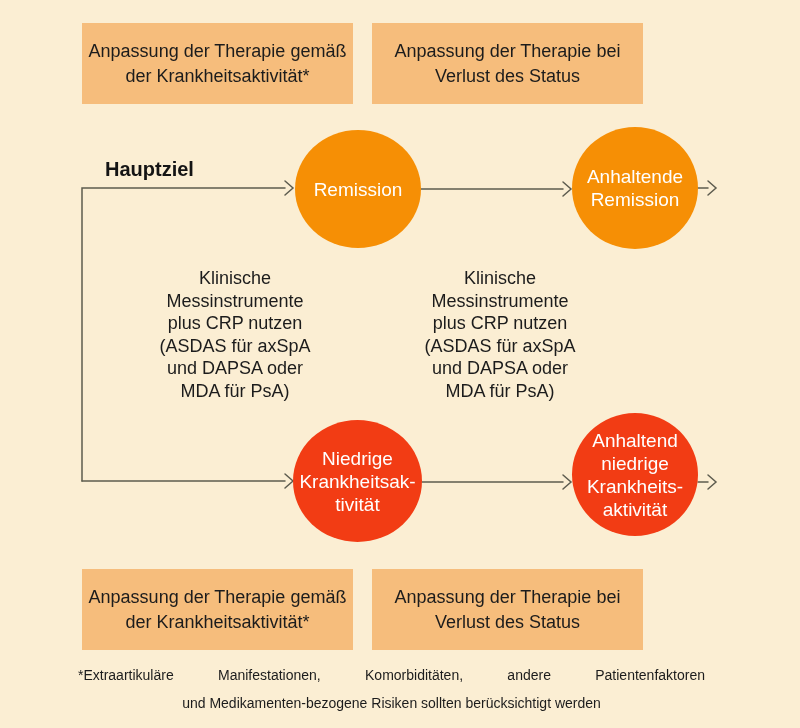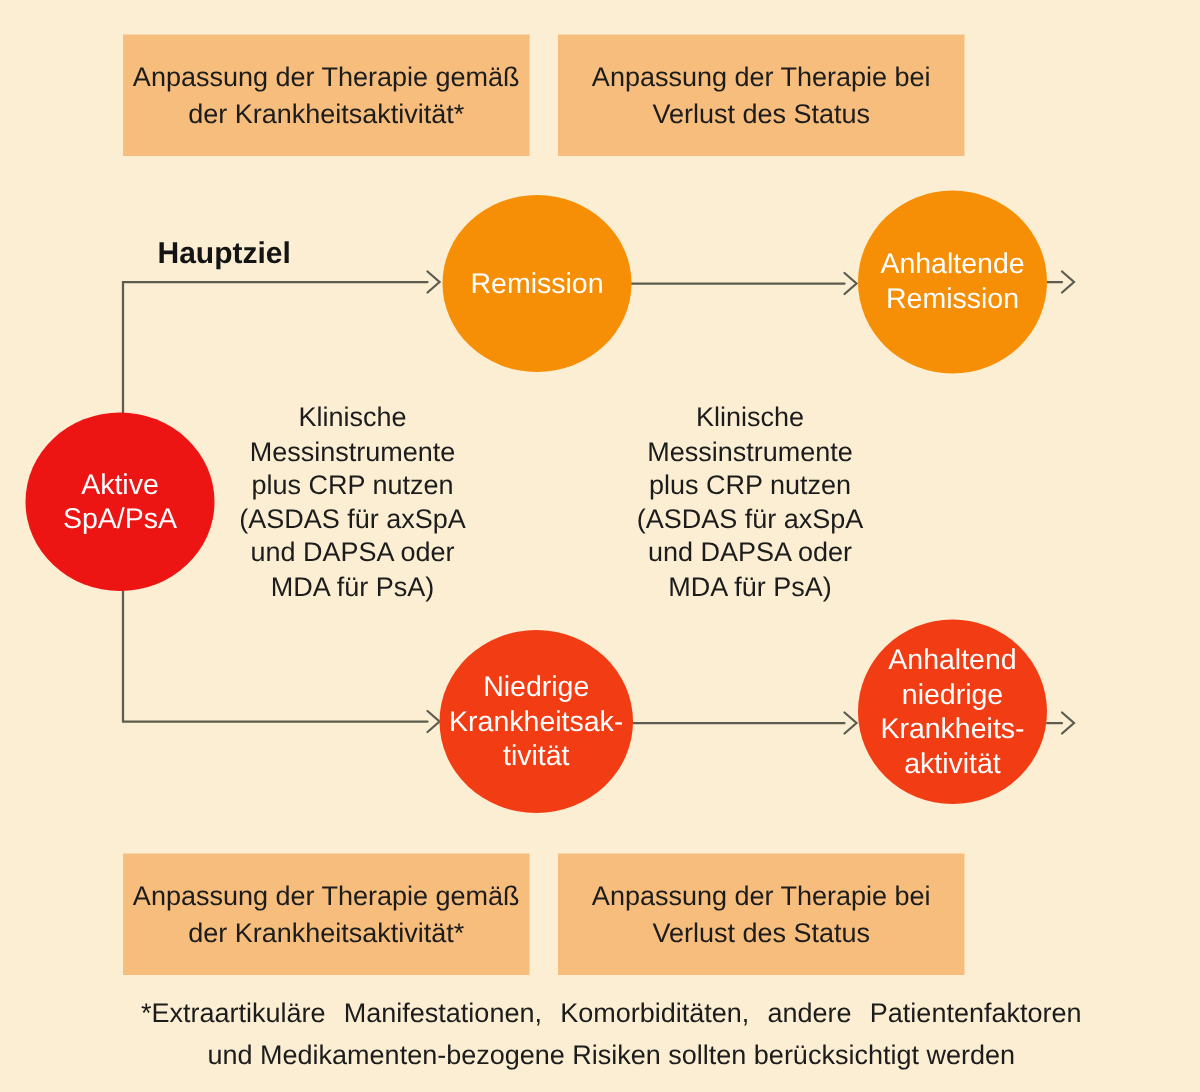--- a/index.html
+++ b/index.html
@@ -43,22 +43,22 @@
 
   .annotation {
     position:absolute; z-index:2; width:210px;
     text-align:center; white-space:pre-line;
     font-size:18px; line-height:22.5px; color:#1C1C1C;
   }
   .an-left  { left:130px; top:267px; }
   .an-right { left:395px; top:267px; }
 
   .footnote {
-    position:absolute; z-index:2; left:94px; top:661px; width:627px;
-    font-size:18px; line-height:28px; color:#1C1C1C;
+    position:absolute; z-index:2; left:78px; top:661px; width:627px;
+    font-size:14px; line-height:28px; color:#1C1C1C;
   }
   .footnote .l1 { text-align:justify; text-align-last:justify; }
   .footnote .l2 { text-align:center; }
 </style>
 </head>
 <body>
 
 <div class="stage">
 
   <svg class="lines" width="800" height="728" viewBox="0 0 800 728">
@@ -82,22 +82,20 @@
 der Krankheitsaktivität*</div>
   <div class="box box-tr">Anpassung der Therapie bei
 Verlust des Status</div>
   <div class="box box-bl">Anpassung der Therapie gemäß
 der Krankheitsaktivität*</div>
   <div class="box box-br">Anpassung der Therapie bei
 Verlust des Status</div>
 
   <div class="goal-label gl-main">Hauptziel</div>
 
-  <div class="circle c-start">Aktive
-SpA/PsA</div>
   <div class="circle c-rem">Remission</div>
   <div class="circle c-susrem">Anhaltende
 Remission</div>
   <div class="circle c-low">Niedrige
 Krankheitsak-
 tivität</div>
   <div class="circle c-suslow">Anhaltend
 niedrige
 Krankheits-
 aktivität</div>

